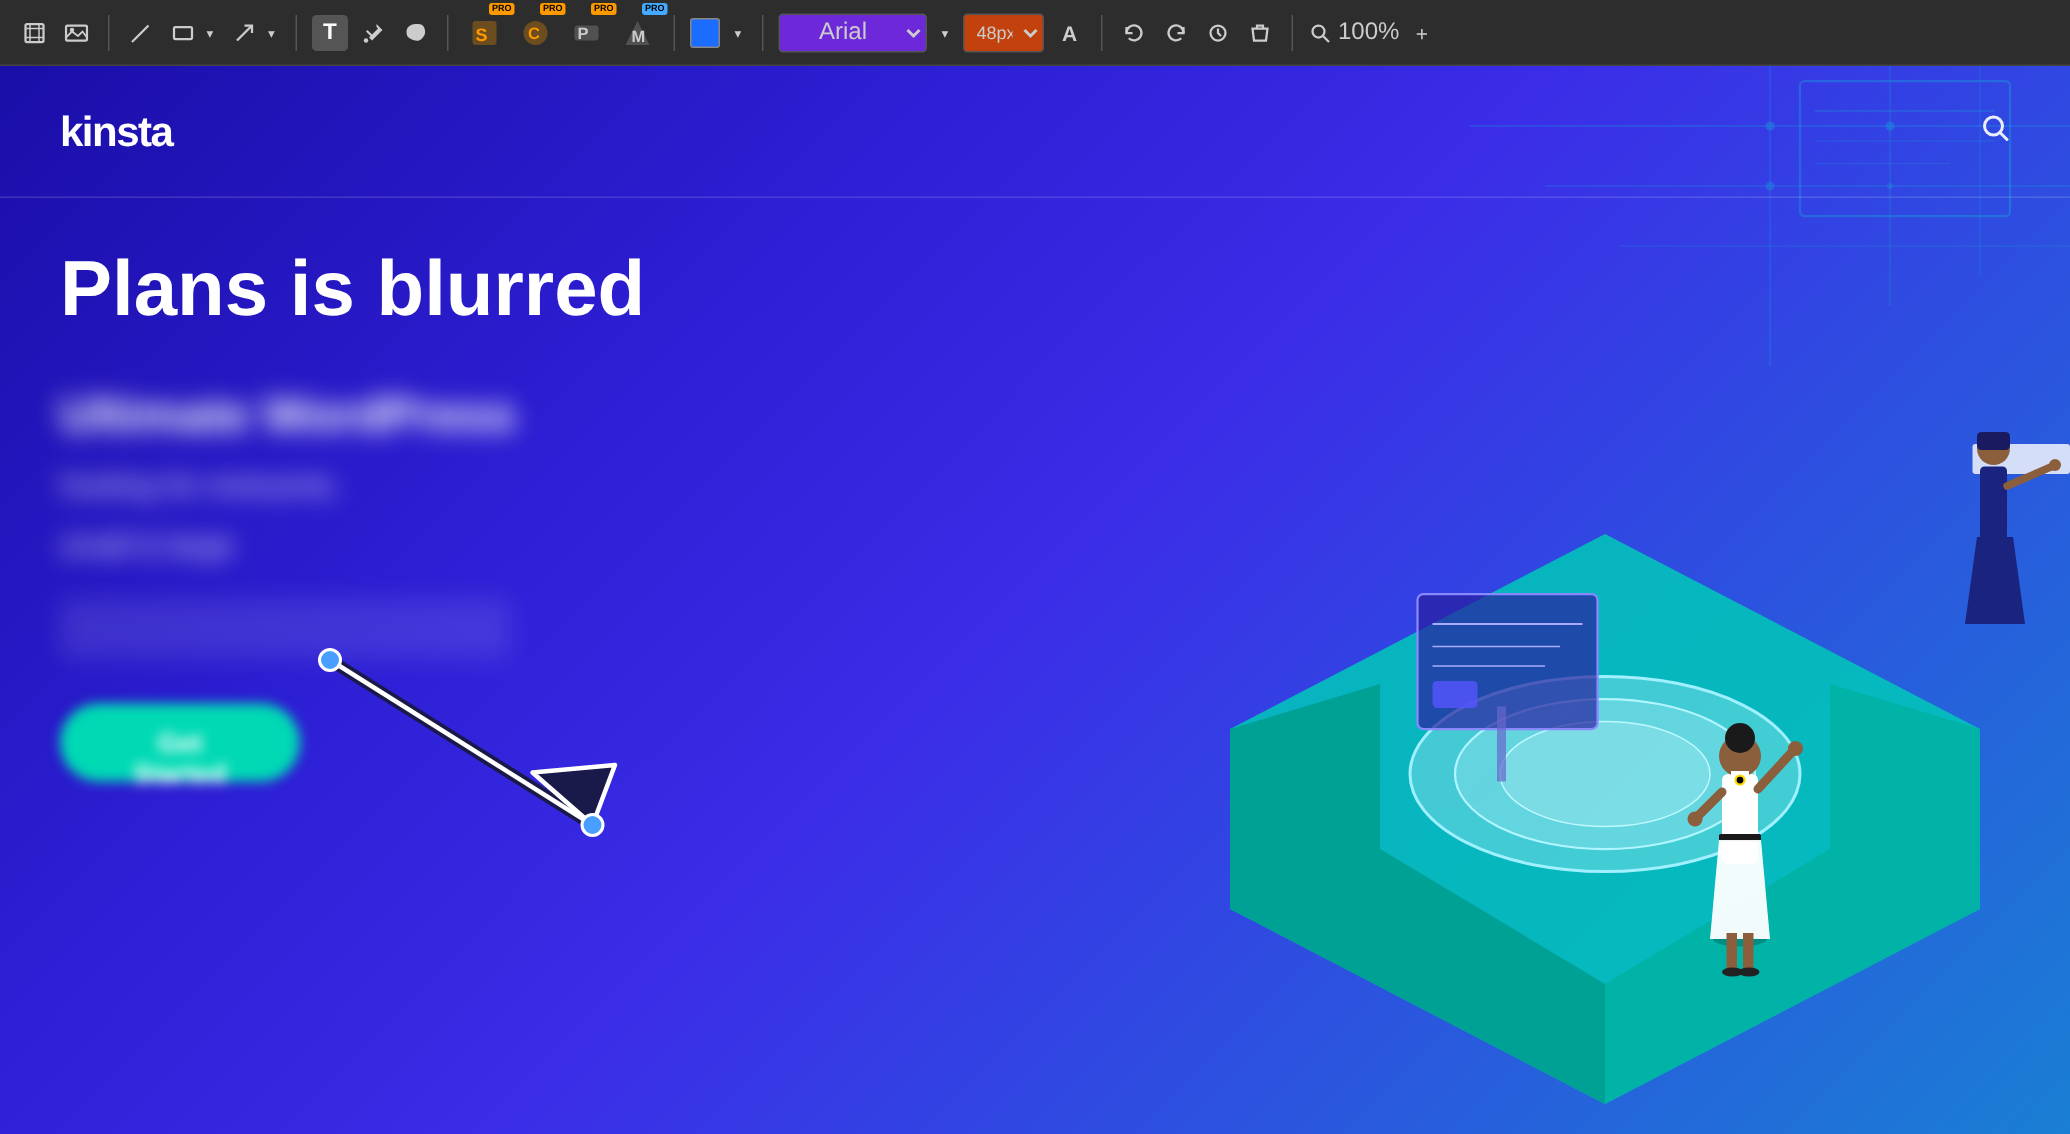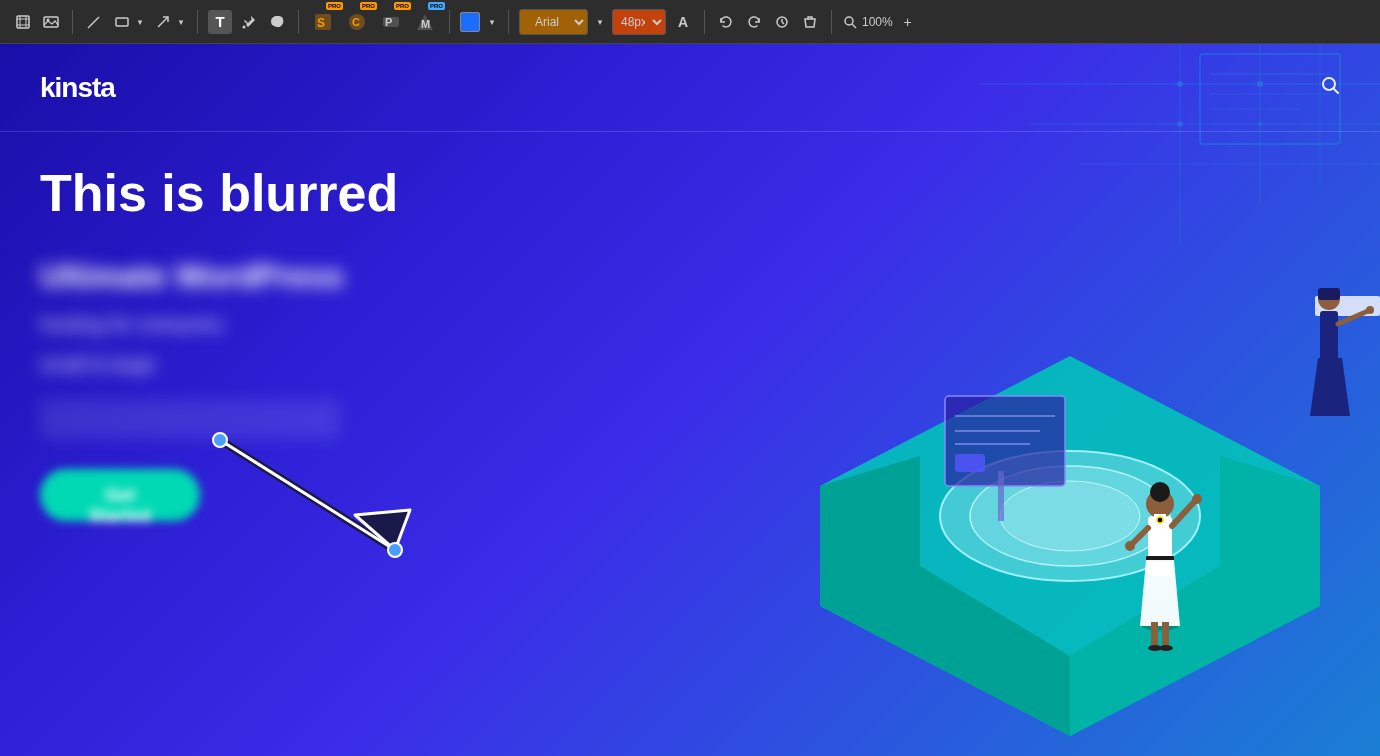--- a/index.html
+++ b/index.html
@@ -47,25 +47,25 @@
       background: #f90;
       color: #000;
       font-size: 7px;
       font-weight: bold;
       padding: 1px 2px;
       border-radius: 2px;
       text-transform: uppercase;
     }
     .badge-label.pro { background: #f90; }
     .toolbar-font-select {
-      background: #a16207;
+      background: #6d28d9;
       color: #ccc;
       border: 1px solid #555;
-      padding: 2px 11px;
-      font-size: 12px;
+      padding: 2px 22px;
+      font-size: 16px;
       border-radius: 3px;
       height: 26px;
     }
     .toolbar-size-select {
       background: #c2410c;
       color: #ccc;
       border: 1px solid #555;
       padding: 2px 4px;
       font-size: 12px;
       border-radius: 3px;
@@ -368,21 +368,21 @@
       <path d="M3 5h10l-1 8H4L3 5zM6 5V3h4v2" stroke="#ccc" stroke-width="1.5" fill="none"></path>
     </svg>
   </div>
   <div class="toolbar-divider"></div>
 
   <div class="toolbar-zoom">
     <svg width="16" height="16" viewBox="0 0 16 16" fill="none">
       <circle cx="7" cy="7" r="4" stroke="#ccc" stroke-width="1.5" fill="none"></circle>
       <line x1="10" y1="10" x2="14" y2="14" stroke="#ccc" stroke-width="1.5"></line>
     </svg>
-    <span style="color:#ccc;font-size:12px">100%</span>
+    <span style="color:#ccc;font-size:16px">100%</span>
     <div class="toolbar-icon" style="font-size:14px;color:#ccc;">+</div>
   </div>
 </div>
 
 <div class="website-area">
 
   <div class="hero-bg"></div>
 
   <svg class="circuit-lines" viewBox="0 0 500 280" xmlns="http://www.w3.org/2000/svg">
 
@@ -474,21 +474,21 @@
     </div>
     <div class="nav-search">
       <svg width="20" height="20" viewBox="0 0 20 20" fill="none">
         <circle cx="9" cy="9" r="6" stroke="white" stroke-width="2"></circle>
         <line x1="13.5" y1="13.5" x2="18" y2="18" stroke="white" stroke-width="2" stroke-linecap="round"></line>
       </svg>
     </div>
   </nav>
 
   <div class="hero-content">
-    <h1 class="hero-title">This is blurred</h1>
+    <h1 class="hero-title">Plans is blurred</h1>
 
     <div class="arrow-annotation">
       <svg width="240" height="160" viewBox="0 0 240 160">
 
         <line x1="20" y1="20" x2="195" y2="130" stroke="#1a1a4a" stroke-width="8" stroke-linecap="round"></line>
         <line x1="20" y1="20" x2="195" y2="130" stroke="white" stroke-width="3" stroke-linecap="round"></line>
 
         <polygon points="195,130 155,95 210,90" fill="#1a1a4a" stroke="white" stroke-width="3" stroke-linejoin="round"></polygon>
 
         <circle cx="20" cy="20" r="7" fill="#4a9eff" stroke="white" stroke-width="2"></circle>

